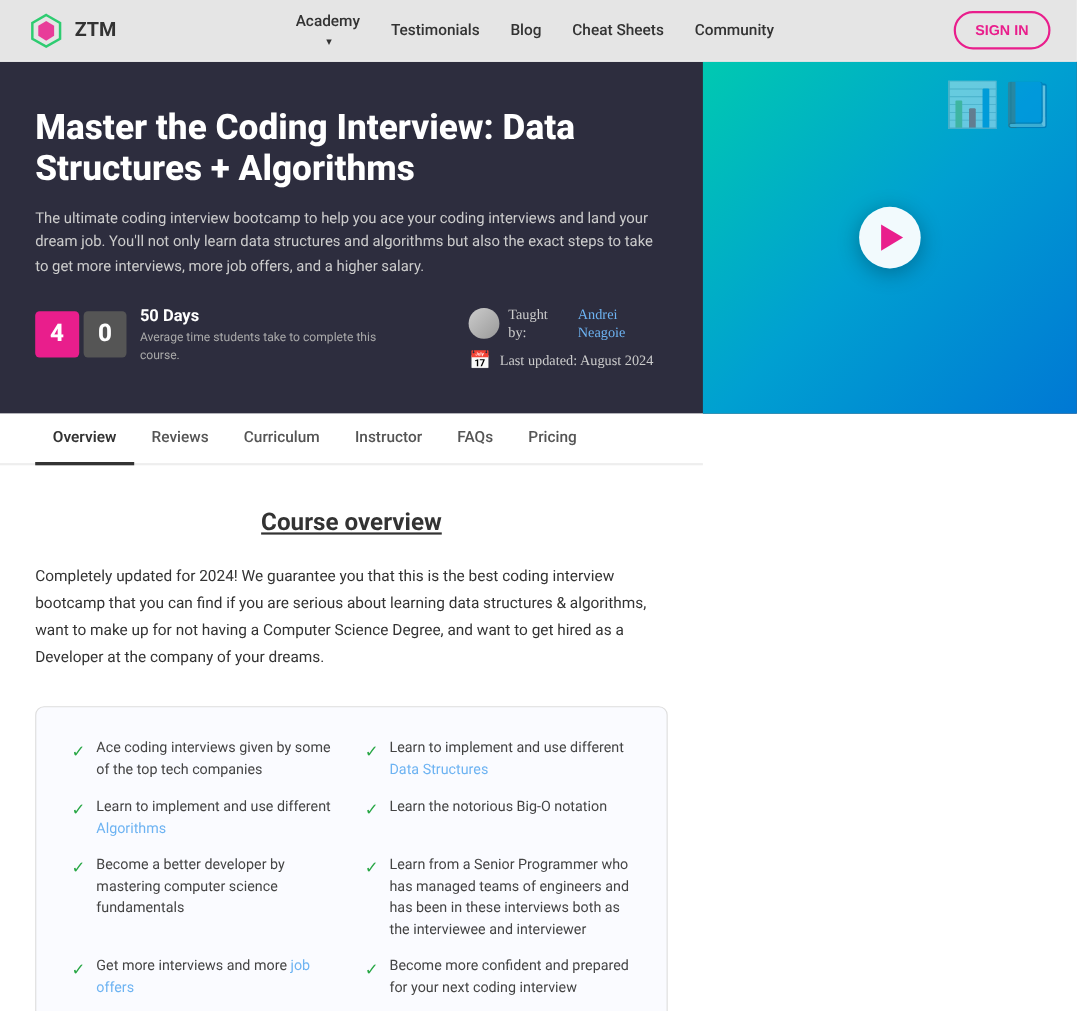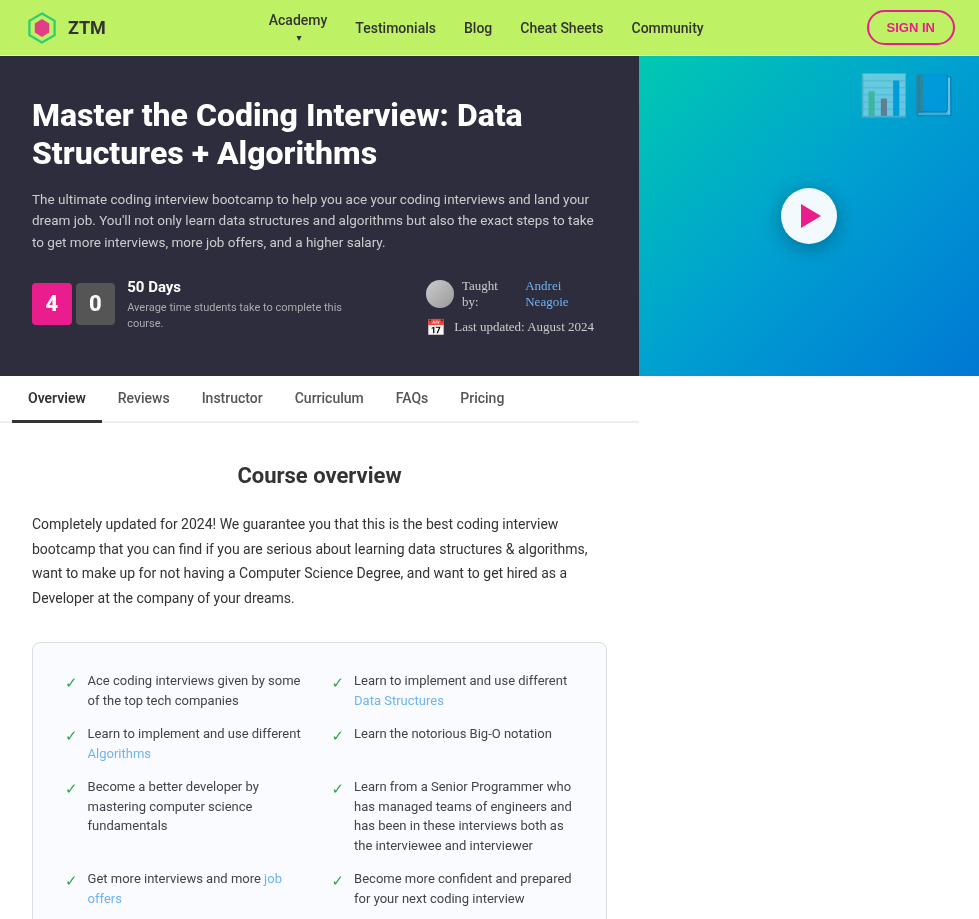--- a/index.html
+++ b/index.html
@@ -1,21 +1,21 @@
 <!DOCTYPE html>
 <html><head>
   <meta charset="utf-8">
   <style>
     * { box-sizing: border-box; margin: 0; padding: 0; }
     body { font-family: -apple-system, BlinkMacSystemFont, 'Segoe UI', Roboto, sans-serif; font-size: 14px; color: #333; background: #fff; }
 
     
     nav {
       display: flex; align-items: center; justify-content: space-between;
-      padding: 0 24px; height: 56px; background: #bef264;
+      padding: 0 24px; height: 56px; background: #e5e5e5;
       border-bottom: 1px solid #eee; position: sticky; top: 0; z-index: 100;
     }
     .nav-logo { display: flex; align-items: center; gap: 8px; font-weight: 700; font-size: 18px; color: #333; }
     .logo-icon { width: 36px; height: 36px; }
     .nav-links { display: flex; align-items: center; gap: 28px; }
     .nav-links a { color: #333; text-decoration: none; font-size: 14px; font-weight: 500; }
     .academy-link { display: flex; align-items: center; gap: 4px; flex-direction: column; }
     .nav-actions { display: flex; align-items: center; gap: 9px; }
     .btn-signin {
       border: 2px solid #e91e8c; color: #e91e8c; background: transparent;
@@ -61,37 +61,37 @@
       width: 56px; height: 56px; border-radius: 50%; background: rgba(255,255,255,0.95);
       display: flex; align-items: center; justify-content: center; cursor: pointer;
       box-shadow: 0 4px 20px rgba(0,0,0,0.3);
     }
     .play-triangle { width: 0; height: 0; border-top: 12px solid transparent; border-bottom: 12px solid transparent; border-left: 20px solid #e91e8c; margin-left: 4px; }
     .course-thumb-decor { position: absolute; top: 16px; right: 20px; font-size: 40px; opacity: 0.4; }
 
     
     .tabs-bar {
       display: flex; gap: 0; border-bottom: 2px solid #eee;
-      background: #fff; padding: 0 12px; position: sticky; top: 68px; z-index: 90;
+      background: #fff; padding: 0 32px; position: sticky; top: 68px; z-index: 90;
     }
     .tab {
       padding: 14px 16px; font-size: 14px; font-weight: 500; color: #555;
       cursor: pointer; border-bottom: 3px solid transparent; margin-bottom: -2px;
       text-decoration: none;
     }
     .tab.active { color: #333; border-bottom-color: #333; font-weight: 600; }
 
     
     .main-grid {
       display: grid; grid-template-columns: 1fr 340px;
     }
     .main-content { padding: 40px 32px; }
 
     
-    .section-title { font-size: 22px; font-weight: 700; text-align: center; margin-bottom: 24px; }
+    .section-title { font-size: 22px; font-weight: 700; text-align: center; margin-bottom: 24px; text-decoration: underline; }
     .overview-text { font-size: 14px; line-height: 1.75; color: #333; margin-bottom: 32px; }
 
     
     .learn-box {
       border: 1px solid #ddd; border-radius: 8px; padding: 28px 32px;
       background: #fafbff;
     }
     .learn-box-title {
       text-align: center; font-size: 12px; font-weight: 700; letter-spacing: 1.5px;
       color: #6a0dad; text-transform: uppercase; margin-bottom: 20px;
@@ -168,22 +168,22 @@
   </div>
 </div>
 
 <div class="main-grid">
 
   <div>
 
     <div class="tabs-bar">
       <a href="#" class="tab active">Overview</a>
       <a href="#" class="tab">Reviews</a>
+      <a href="#" class="tab">Curriculum</a>
       <a href="#" class="tab">Instructor</a>
-      <a href="#" class="tab">Curriculum</a>
       <a href="#" class="tab">FAQs</a>
       <a href="#" class="tab">Pricing</a>
     </div>
 
     <div class="main-content">
       <h2 class="section-title">Course overview</h2>
       <p class="overview-text">Completely updated for 2024! We guarantee you that this is the best coding interview bootcamp that you can find if you are serious about learning data structures &amp; algorithms, want to make up for not having a Computer Science Degree, and want to get hired as a Developer at the company of your dreams.</p>
 
       <div class="learn-box">
         <div class="learn-grid">

